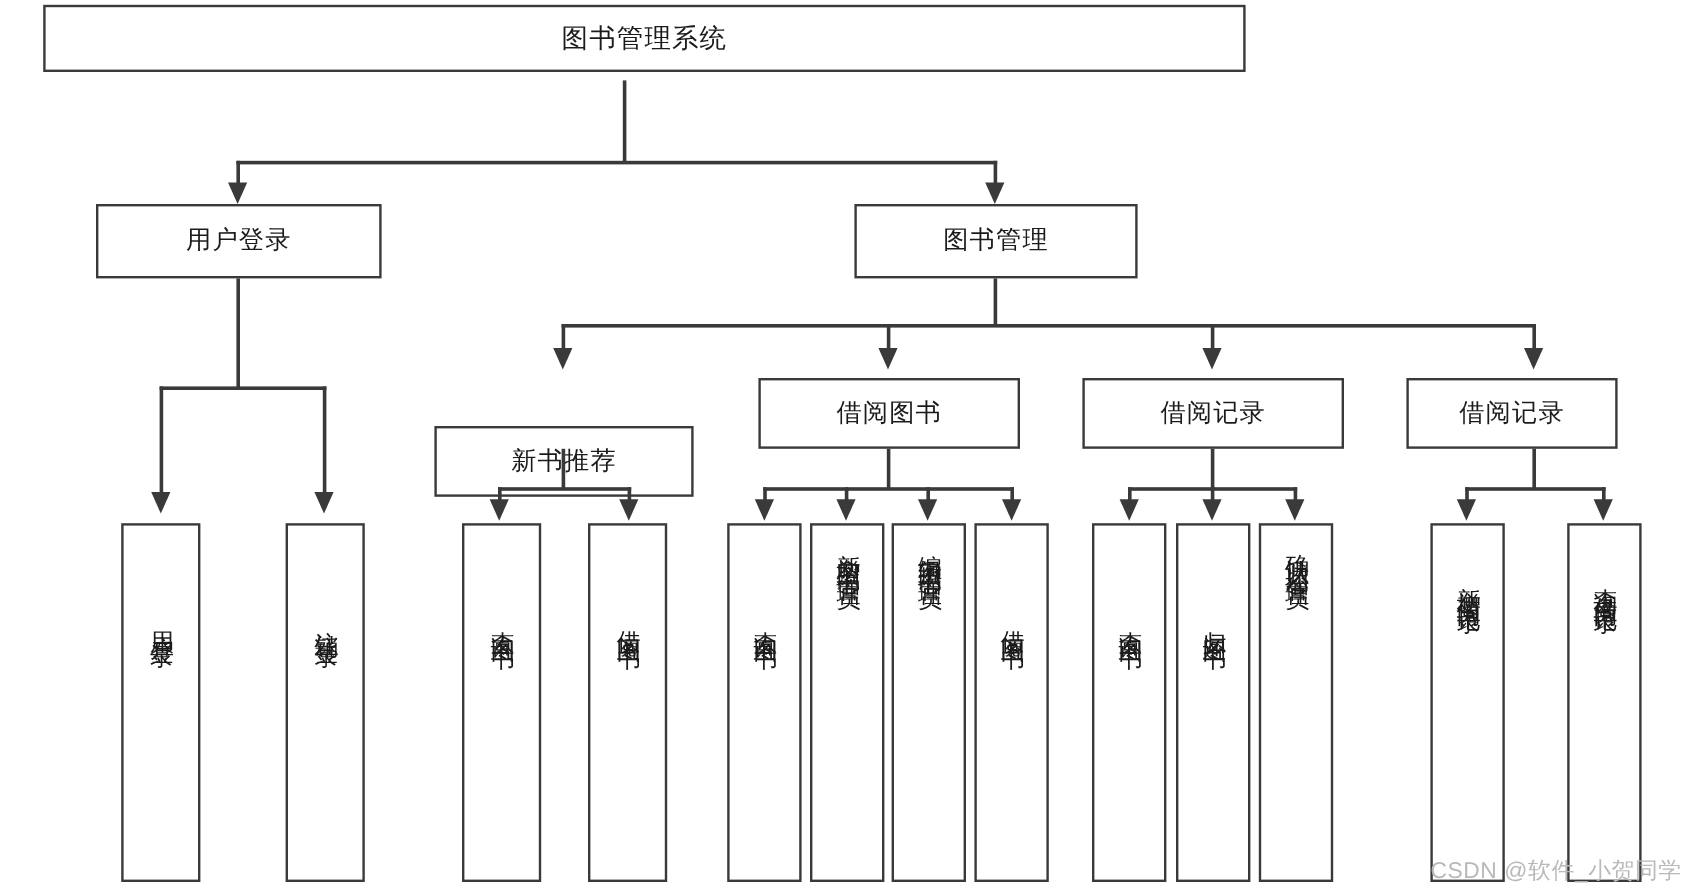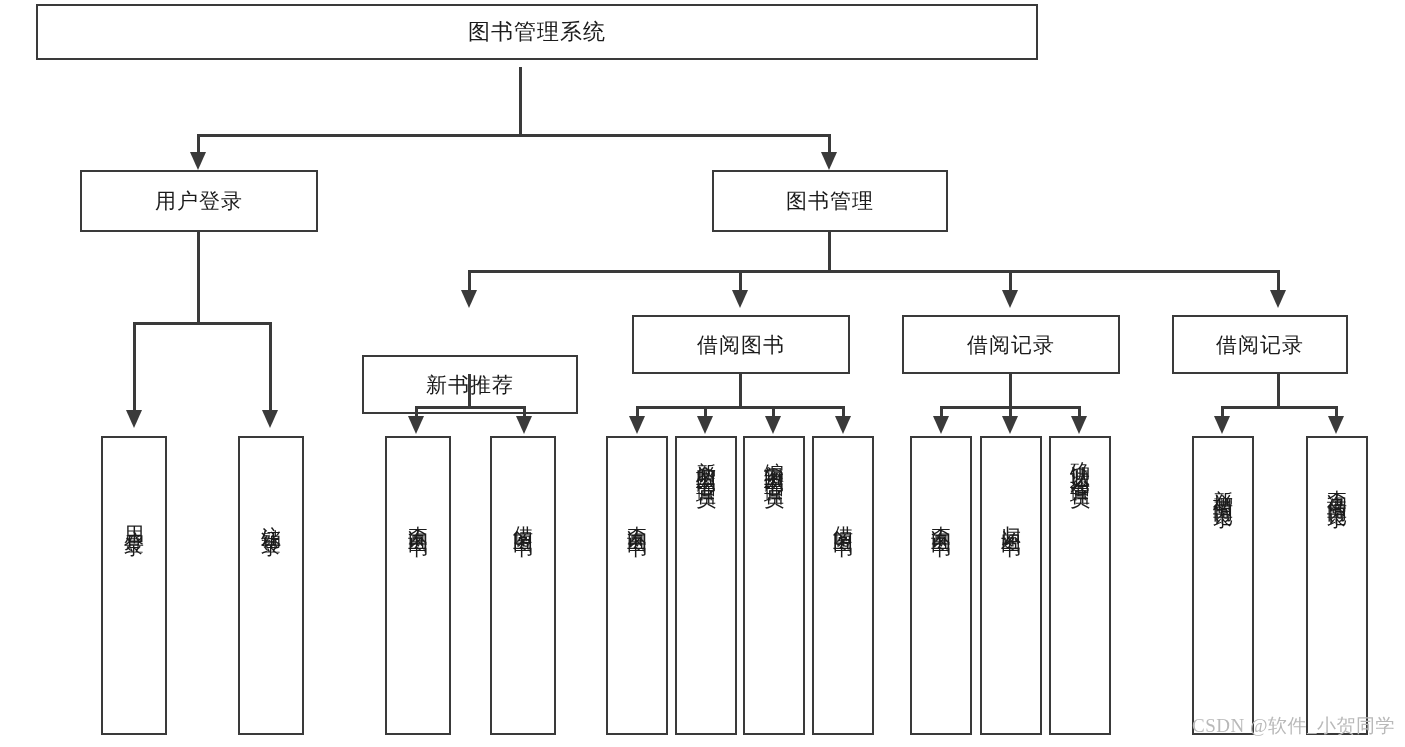--- a/index.html
+++ b/index.html
@@ -204,15 +204,15 @@
     <span class="vlabel">确认归还（管理员）</span>
   </div>
 
   <div class="node vert" style="left:1192px; top:436px; width:62px; height:299px; padding-top:36px;">
     <span class="vlabel">新增借阅记录</span>
   </div>
   <div class="node vert" style="left:1306px; top:436px; width:62px; height:299px; padding-top:36px;">
     <span class="vlabel">查询借阅记录</span>
   </div>
 
-  <div id="watermark" style="left:1192px; top:713px;font-family:Liberation Serif, serif;">CSDN @软件_小贺同学</div>
+  <div id="watermark" style="left:1192px; top:713px;">CSDN @软件_小贺同学</div>
 
 </div>
 
 </body></html>

